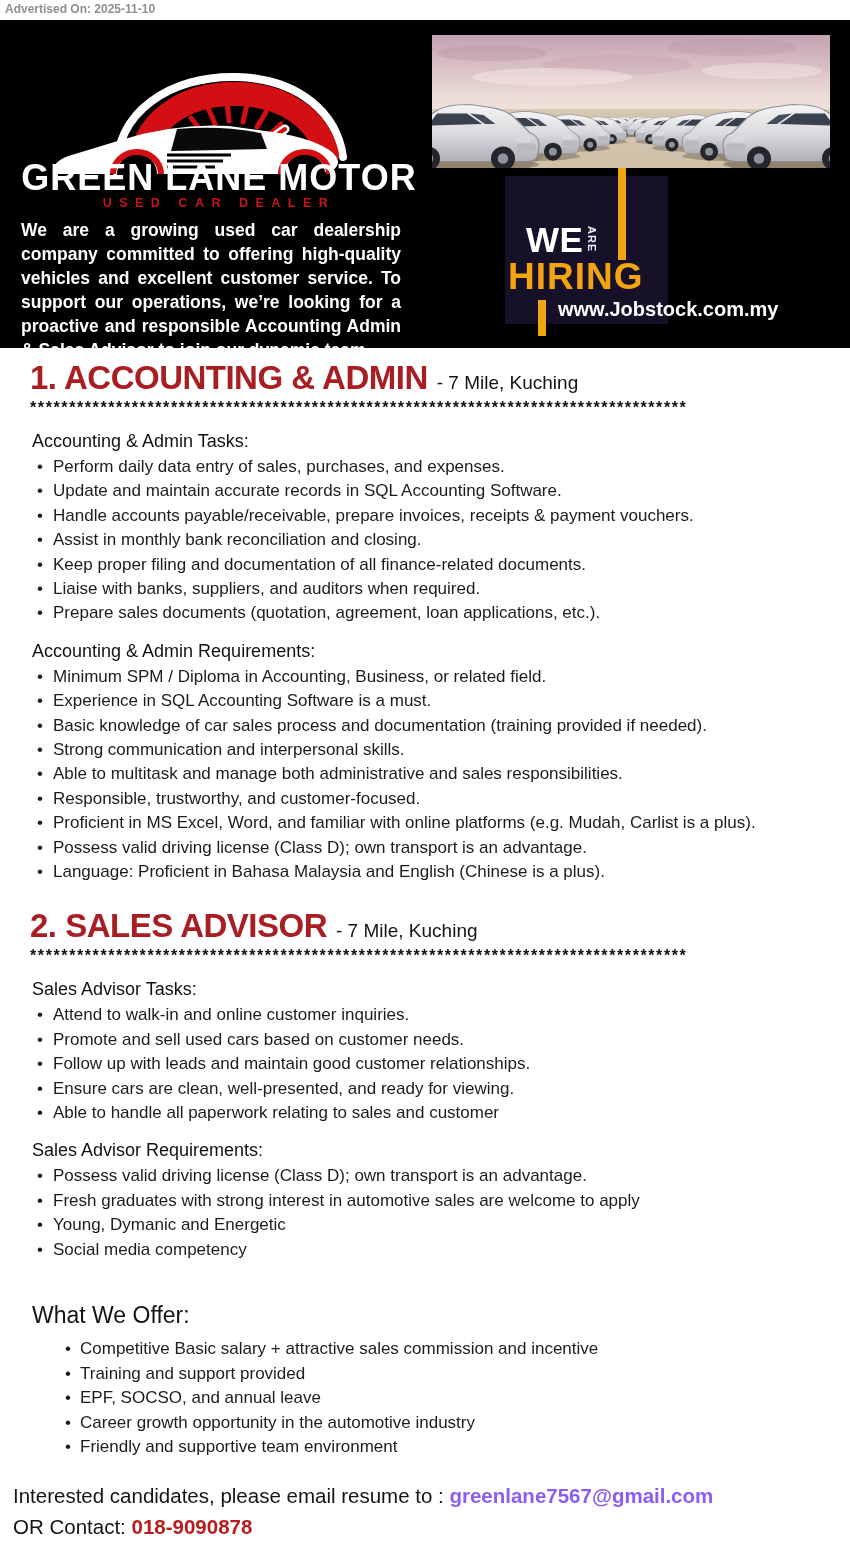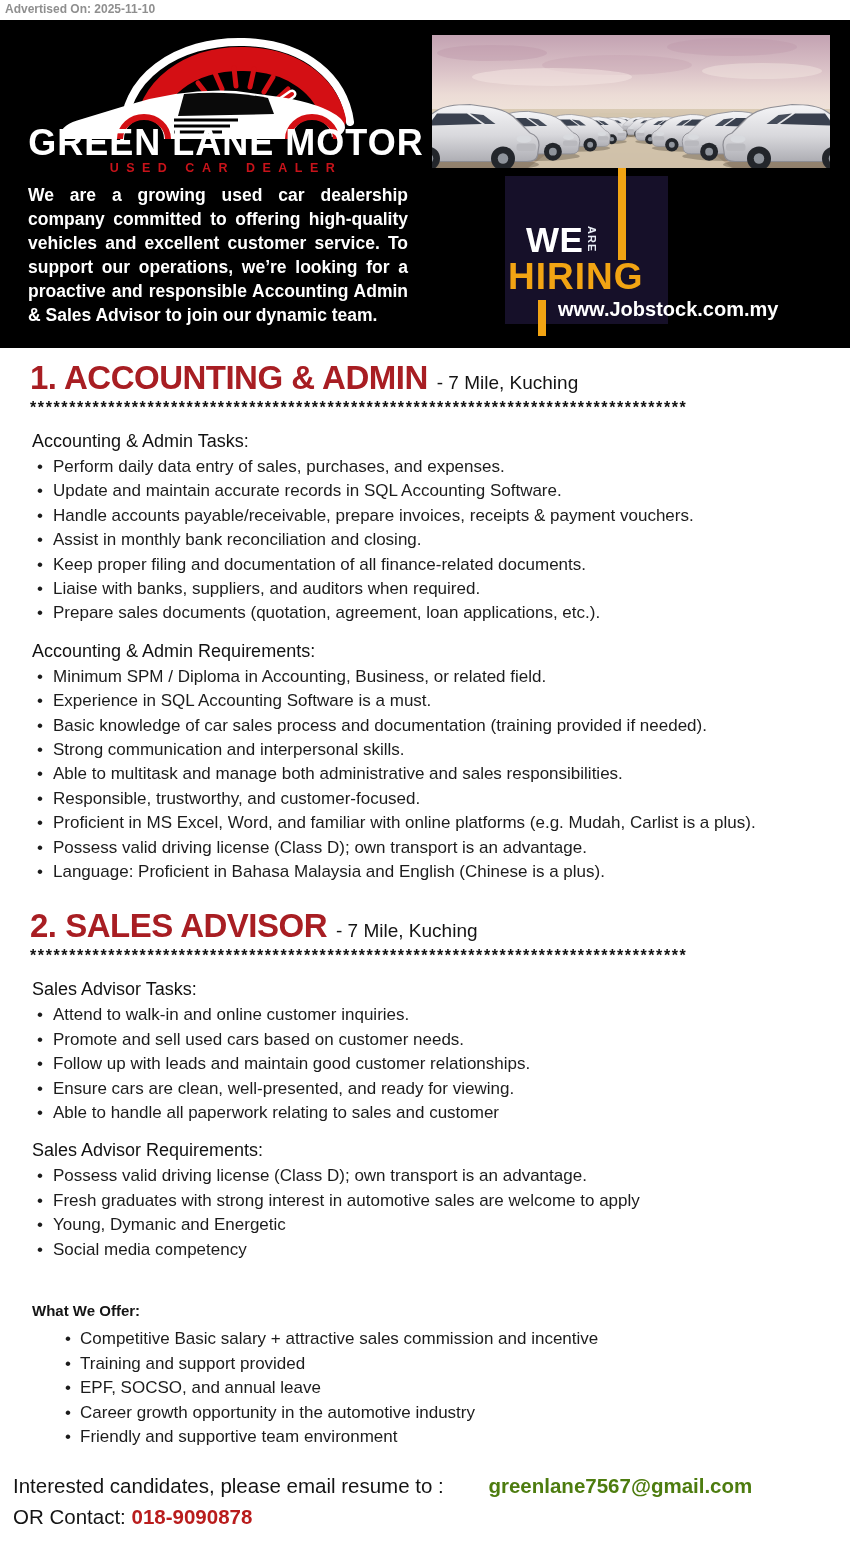--- a/index.html
+++ b/index.html
@@ -6,21 +6,21 @@
   body {
     width:850px; height:1555px; background:#ffffff; overflow:hidden;
     font-family:"Liberation Sans", sans-serif; color:#1c1c1c;
   }
   
   .ad-top { height:20px; line-height:19px; padding-left:5px; font-size:12px;
             font-weight:700; color:#8f8f8f; background:#fff; }
 
   
   .hero { background:#000; height:328px; display:flex; }
-  .hero-left { width:432px; box-sizing:border-box; padding:6px 0 0 28px; }
+  .hero-left { width:432px; box-sizing:border-box; padding:6px 0 0 21px;margin-top:35px; }
   .logo-svg { width:396px; height:150px; display:block; }
   .intro { margin:7px 2px 0 0; width:380px; color:#fff; font-size:17.5px;
            line-height:24px; font-weight:700; text-align:justify; }
   .hero-right { position:relative; width:418px; }
   .photo { position:absolute; left:0; top:15px; width:398px; height:133px; }
   .photo svg { width:100%; height:100%; display:block; }
   .hiring-wrap { position:absolute; left:0; top:148px; width:418px; height:180px; }
   .badge-square { position:absolute; left:73px; top:8px; width:163px; height:148px;
                   background:#161029; }
   .vline  { position:absolute; left:113px; top:-8px; width:8px; height:92px; background:#f2a413; }
@@ -41,26 +41,26 @@
                margin:0; line-height:1.12; }
   .job-loc { font-size:19px; color:#141414; }
   .stars { font-size:16px; font-weight:700; letter-spacing:1.6px; line-height:15px;
            height:16px; overflow:hidden; white-space:nowrap; margin-top:3px; color:#111; }
   .sec-h { font-size:18px; font-weight:400; margin:15px 0 3px 2px; color:#111; }
   .blist { list-style:none; margin:0; padding:0; }
   .blist li { position:relative; padding-left:23px; font-size:17px; line-height:24.4px; }
   .blist li::before { content:"•"; position:absolute; left:7px; top:0; }
   .job2 { margin-top:24px; }
   .offer { margin-top:40px; }
-  .offer-h { font-size:15px; font-weight:700; margin:0 0 8px 2px; color:#141414; }
+  .offer-h { font-size:23px; font-weight:400; margin:0 0 8px 2px; color:#141414; }
   .offer-list li { padding-left:50px; line-height:24.6px; }
   .offer-list li::before { left:35px; }
   .contact { margin:20px 0 0 -17px; }
   .contact p { margin:0; font-size:20.5px; line-height:31px; color:#141414; }
-  .email { color:#4d7c0f; font-weight:700; text-decoration:none;margin-left:39px; }
+  .email { color:#8b5cf6; font-weight:700; text-decoration:none; }
   .phone { color:#b91c1c; font-weight:700; text-decoration:none;text-align:center; }
 </style>
 </head>
 <body>
 
 <div>
 
   <div class="ad-top">Advertised On: 2025-11-10</div>
 
   <div class="hero">

